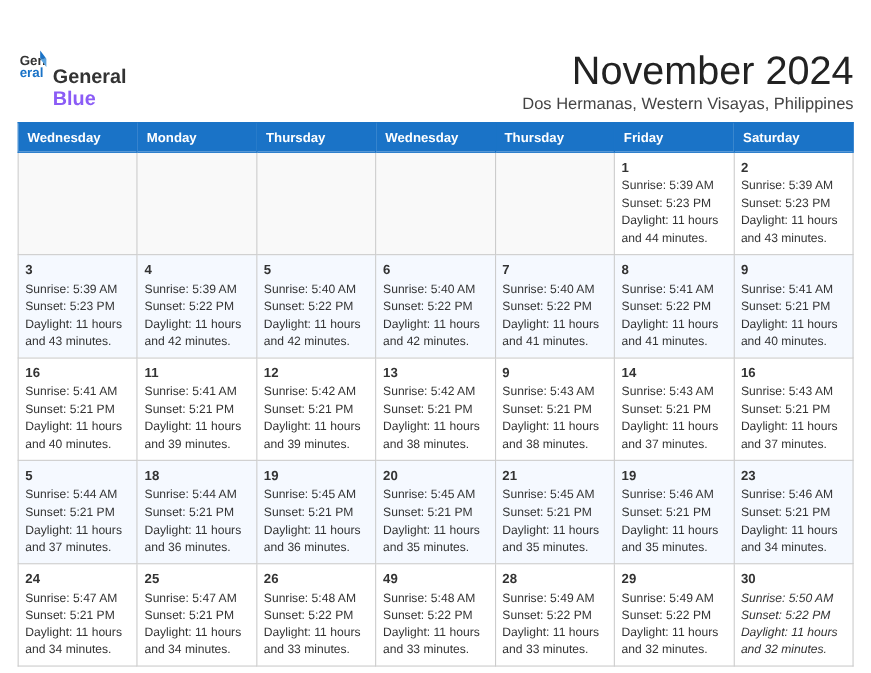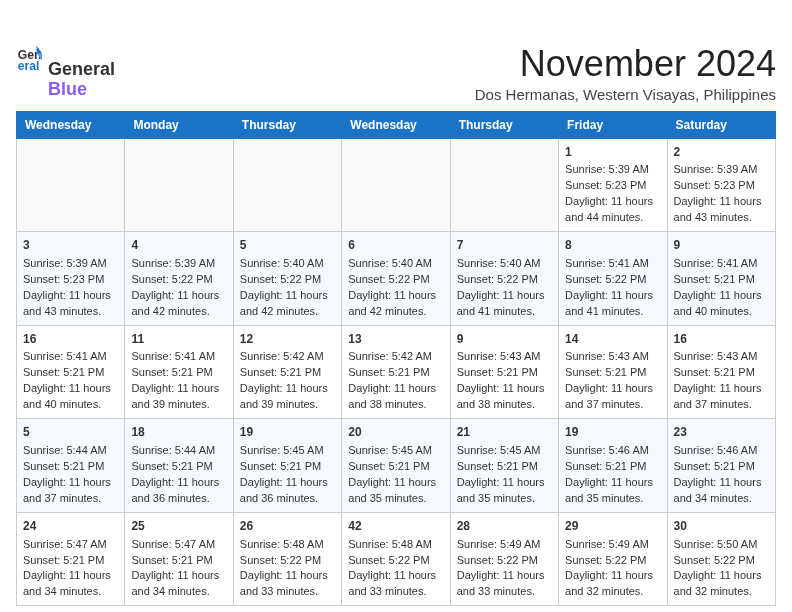--- a/index.html
+++ b/index.html
@@ -292,38 +292,38 @@
 Sunset: 5:21 PM
 Daylight: 11 hours and 34 minutes.</div>
         </td>
         <td>
           <span class="day-num">26</span>
           <div class="day-detail" style="white-space: pre-line;">Sunrise: 5:48 AM
 Sunset: 5:22 PM
 Daylight: 11 hours and 33 minutes.</div>
         </td>
         <td>
-          <span class="day-num">42</span>
+          <span class="day-num">49</span>
           <div class="day-detail" style="white-space: pre-line;">Sunrise: 5:48 AM
 Sunset: 5:22 PM
 Daylight: 11 hours and 33 minutes.</div>
         </td>
         <td>
           <span class="day-num">28</span>
           <div class="day-detail" style="white-space: pre-line;">Sunrise: 5:49 AM
 Sunset: 5:22 PM
 Daylight: 11 hours and 33 minutes.</div>
         </td>
         <td>
           <span class="day-num">29</span>
           <div class="day-detail" style="white-space: pre-line;">Sunrise: 5:49 AM
 Sunset: 5:22 PM
 Daylight: 11 hours and 32 minutes.</div>
         </td>
         <td>
           <span class="day-num">30</span>
-          <div class="day-detail" style="white-space: pre-line;">Sunrise: 5:50 AM
+          <div class="day-detail" style="white-space: pre-line; font-style: italic;">Sunrise: 5:50 AM
 Sunset: 5:22 PM
 Daylight: 11 hours and 32 minutes.</div>
         </td>
       </tr>
     </tbody>
 </table>
 
 </body></html>

